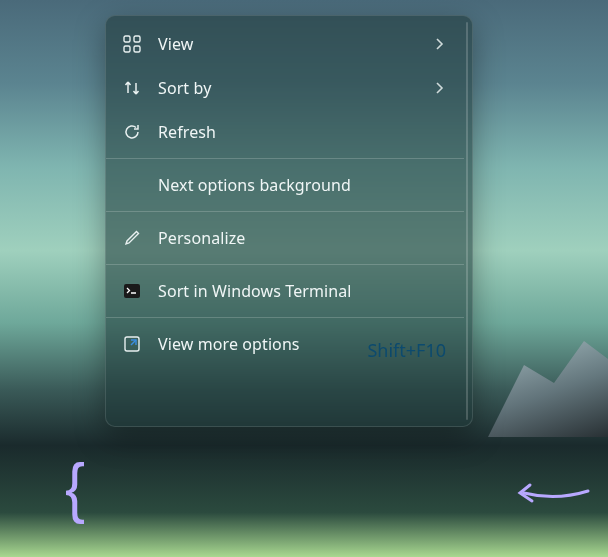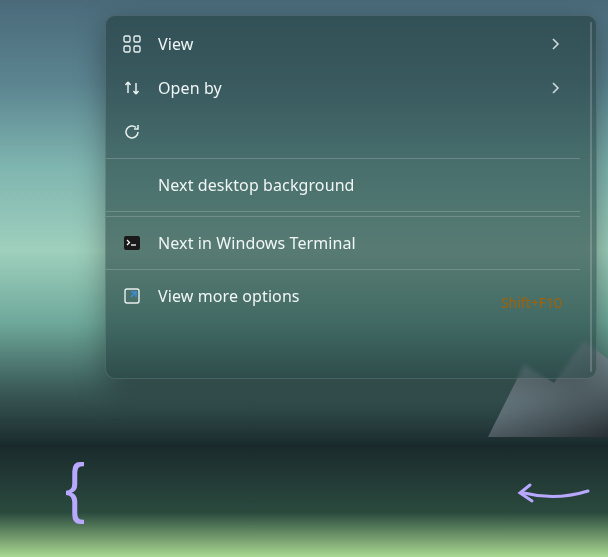--- a/index.html
+++ b/index.html
@@ -23,28 +23,28 @@
     position: absolute;
     right: 0; bottom: 120px;
     width: 120px; height: 120px;
     background: linear-gradient(160deg, #c8d8e0 0%, #6a7a82 60%, #2a3034 100%);
     clip-path: polygon(0% 100%, 30% 40%, 55% 55%, 80% 20%, 100% 35%, 100% 100%);
     opacity: .85;
   }
   .menu {
     position: absolute;
     left: 105px; top: 15px;
-    width: 492px;
+    width: 368px;
     border-radius: 10px;
     background: rgba(30, 55, 55, 0.55);
     backdrop-filter: blur(2px);
     border: 1px solid rgba(255,255,255,0.12);
     box-shadow: 0 10px 30px rgba(0,0,0,0.35);
     color: #fff;
-    padding: 6px 16px 60px 0;
+    padding: 6px 8px 60px 0;
     overflow: hidden;
   }
   .menu::after {
     content: "";
     position: absolute;
     top: 6px; right: 4px; bottom: 6px;
     width: 2px;
     background: rgba(255,255,255,0.18);
     border-radius: 2px;
   }
@@ -63,22 +63,22 @@
     flex: 0 0 20px;
     color: #e8f0f0;
   }
   .label {
     flex: 1;
     font-size: 16px;
     color: #f0f6f6;
     letter-spacing: 0.1px;
   }
   .shortcut {
-    font-size: 14px;
-    color: #a16207;
+    font-size: 18px;
+    color: #0c4a6e;
     margin-left: 12px;
     margin-top: 12px;
   }
   .chev {
     width: 14px; height: 14px;
     display: flex; align-items: center; justify-content: center;
     color: #cfdada;
   }
   .sep {
     height: 1px;
@@ -125,60 +125,69 @@
     </span>
   </div>
 
   <div class="item">
     <span class="icon">
       <svg width="18" height="18" viewBox="0 0 18 18" fill="none" stroke="currentColor" stroke-width="1.5">
         <path d="M5 3v11M5 3l-2.5 3M5 3l2.5 3"></path>
           <path d="M13 15V4M13 15l-2.5-3M13 15l2.5-3"></path>
       </svg>
     </span>
-    <span class="label">Open by</span>
+    <span class="label">Sort by</span>
     <span class="chev">
       <svg width="10" height="12" viewBox="0 0 10 12" fill="none" stroke="currentColor" stroke-width="1.6">
           <path d="M3 1l5 5-5 5"></path>
         </svg>
     </span>
   </div>
 
   <div class="item">
     <span class="icon">
       <svg width="18" height="18" viewBox="0 0 18 18" fill="none" stroke="currentColor" stroke-width="1.5">
         <path d="M15 9a6 6 0 1 1-2-4.5"></path>
           <path d="M15 2v4h-4"></path>
       </svg>
     </span>
+    <span class="label">Refresh</span>
   </div>
 
   <div class="sep"></div>
 
   <div class="item">
     <span class="icon"></span>
-    <span class="label">Next desktop background</span>
-  </div>
-
-
-  <div class="sep"></div>
-
-
+    <span class="label">Next options background</span>
+  </div>
+
+
+  <div class="sep"></div>
+
+
+  <div class="item">
+    <span class="icon">
+      <svg width="18" height="18" viewBox="0 0 18 18" fill="none" stroke="currentColor" stroke-width="1.4">
+        <path d="M13.5 2.5l2 2L6 14l-3 1 1-3 9.5-9.5z"></path>
+      </svg>
+    </span>
+    <span class="label">Personalize</span>
+  </div>
 
   <div class="sep"></div>
 
   <div class="item">
     <span class="icon">
       <svg width="18" height="18" viewBox="0 0 18 18">
         <rect x="1" y="2" width="16" height="14" rx="2" fill="#1a1a1a"></rect>
         <path d="M4 6l2.5 2.5L4 11" stroke="#fff" stroke-width="1.3" fill="none"></path>
         <path d="M8 11h5" stroke="#fff" stroke-width="1.3"></path>
       </svg>
     </span>
-    <span class="label">Next in Windows Terminal</span>
+    <span class="label">Sort in Windows Terminal</span>
   </div>
 
   <div class="sep"></div>
 
   <div class="item">
     <span class="icon">
       <svg width="18" height="18" viewBox="0 0 18 18" fill="none" stroke="currentColor" stroke-width="1.4">
         <rect x="2" y="2" width="14" height="14" rx="2"></rect>
         <path d="M8 5h5v5" stroke="#3a8de0"></path>
           <path d="M13 5l-5 5" stroke="#3a8de0"></path>

